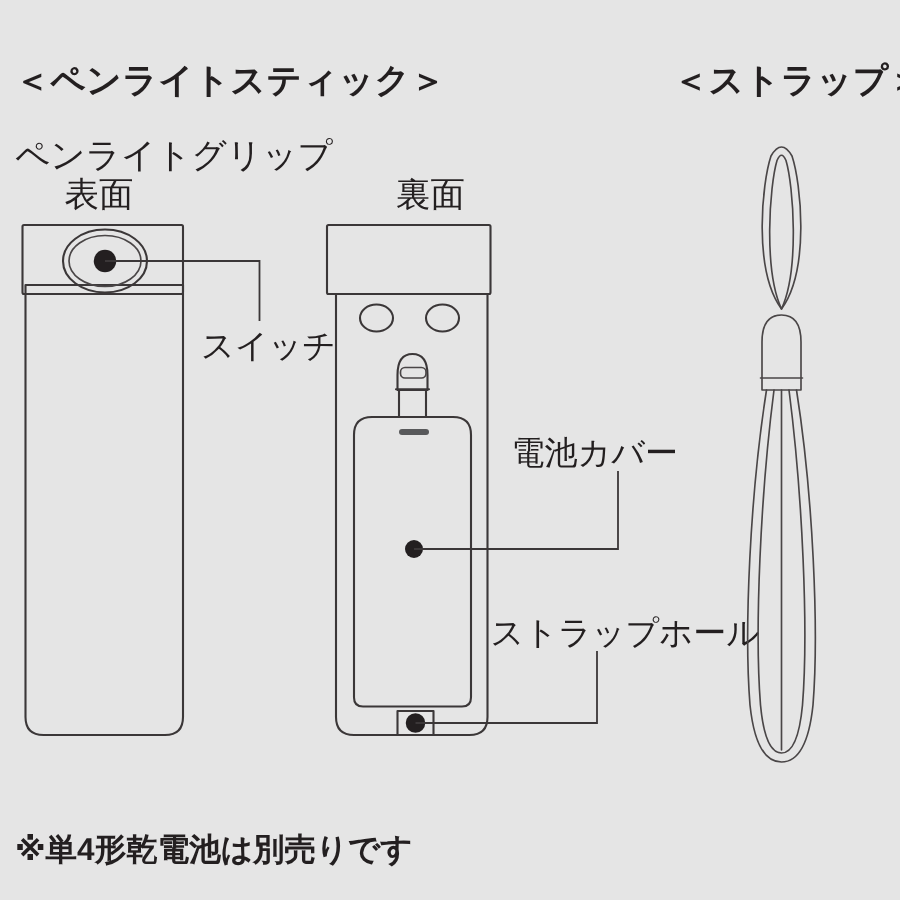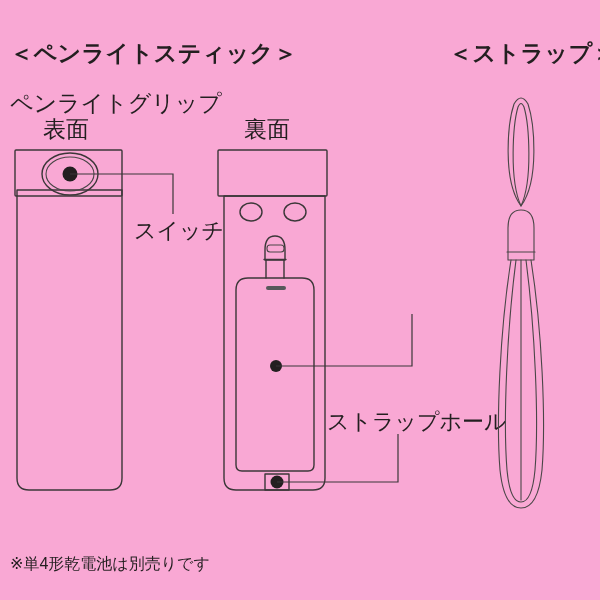--- a/index.html
+++ b/index.html
@@ -4,21 +4,21 @@
 <style>
   html, body {
     margin: 0;
     padding: 0;
     background: #ffffff;
   }
   #page {
     position: relative;
     width: 600px;
     height: 600px;
-    background: #f9a8d4;
+    background: #e5e5e5;
     font-family: "Liberation Sans", "DejaVu Sans", sans-serif;
     color: #231f20;
     overflow: hidden;
   }
   .txt {
     position: absolute;
     white-space: nowrap;
     line-height: 1;
     color: #231f20;
   }
@@ -29,22 +29,22 @@
   }
   .sublabel {
     font-size: 23px;
     font-weight: normal;
   }
   .callout {
     font-size: 22px;
     font-weight: normal;
   }
   .footnote {
-    font-size: 16px;
-    font-weight: normal;
+    font-size: 21px;
+    font-weight: bold;
   }
   svg.art {
     position: absolute;
     left: 0;
     top: 0;
     width: 600px;
     height: 600px;
     pointer-events: none;
   }
   .stroke {
@@ -81,24 +81,25 @@
 <div id="page">
 
   <div class="txt heading" style="left:10px; top:42px;">＜ペンライトスティック＞</div>
 
   <div class="txt heading" style="left:449px; top:42px;">＜ストラップ＞</div>
 
   <div class="txt sublabel" style="left:10px; top:92px;">ペンライトグリップ</div>
 
   <div class="txt sublabel" style="left:43px; top:118px;text-align:right;">表面</div>
 
-  <div class="txt sublabel" style="left:244px; top:118px;text-align:right;">裏面</div>
+  <div class="txt sublabel" style="left:264px; top:118px;text-align:right;">裏面</div>
 
   <div class="txt callout" style="left:134px; top:220px;">スイッチ</div>
 
+  <div class="txt callout" style="left:341px; top:291px;">電池カバー</div>
 
   <div class="txt callout" style="left:327px; top:411px;">ストラップホール</div>
 
   <div class="txt footnote" style="left:10px; top:556px;">※単4形乾電池は別売りです</div>
 
   <svg class="art" viewBox="0 0 600 600" xmlns="http://www.w3.org/2000/svg">
 
     <g>
 
       <path class="stroke" d="M17 190 L17 478 Q17 490 29 490 L110 490 Q122 490 122 478 L122 190 Z"></path>

